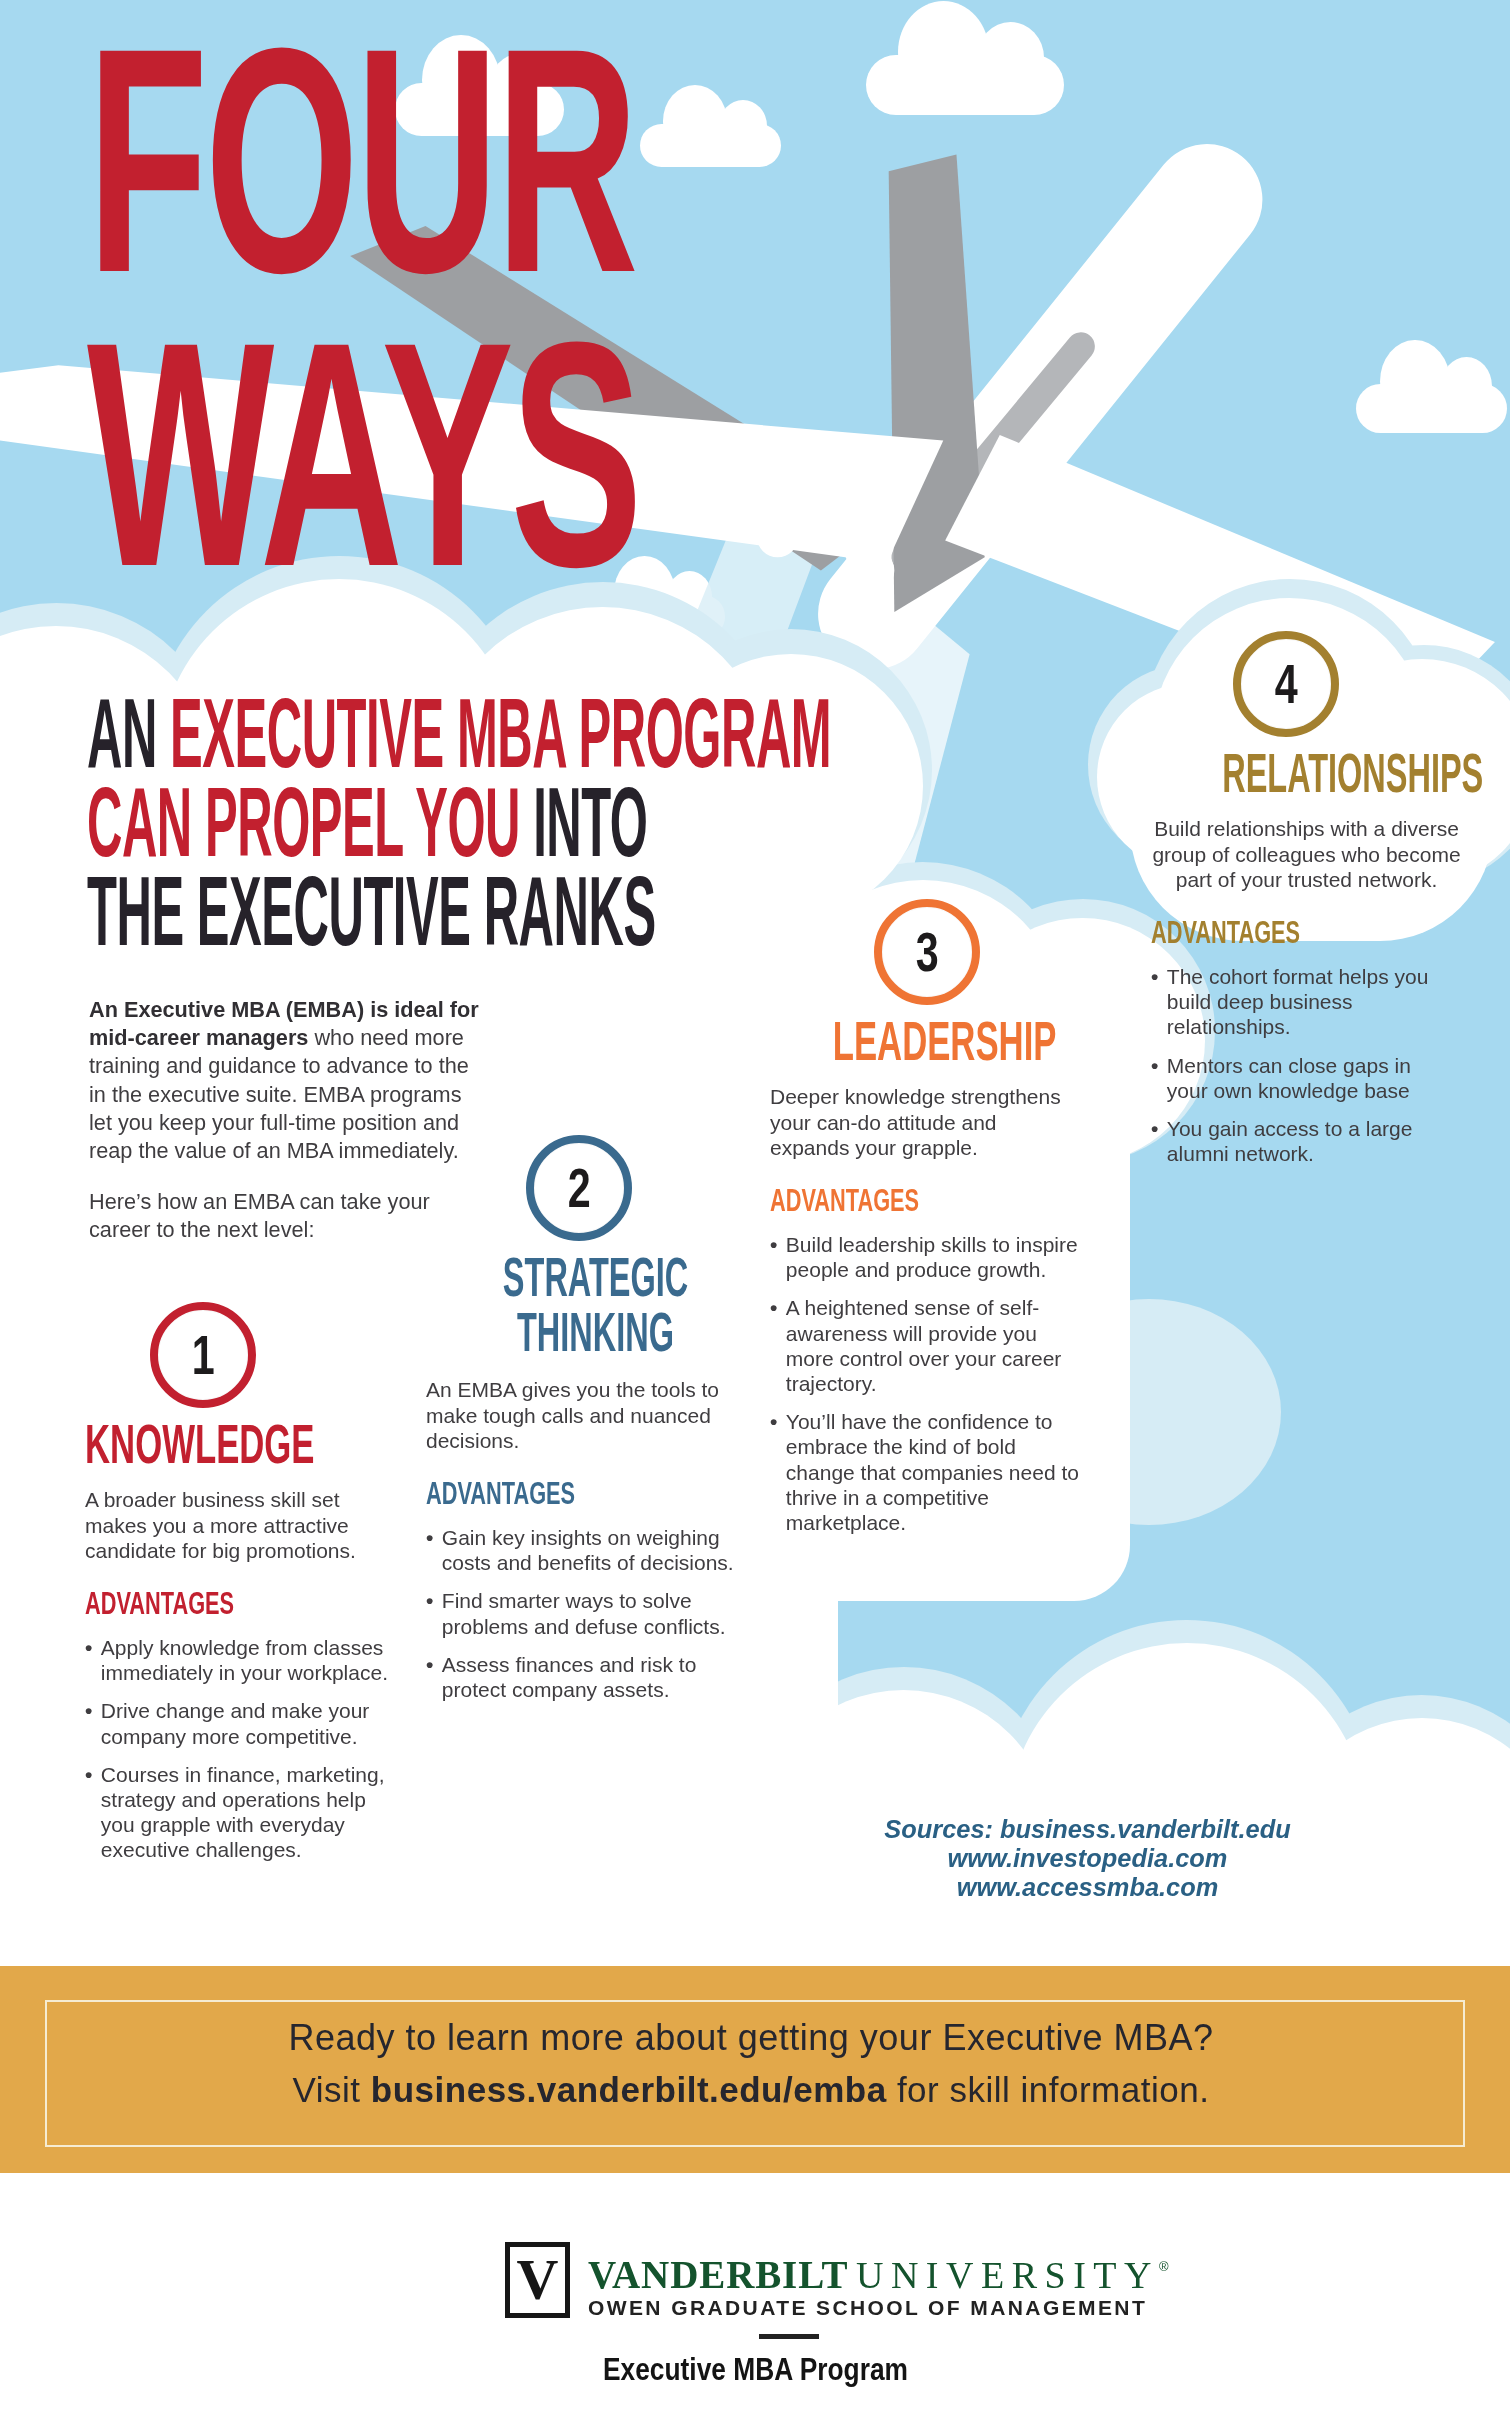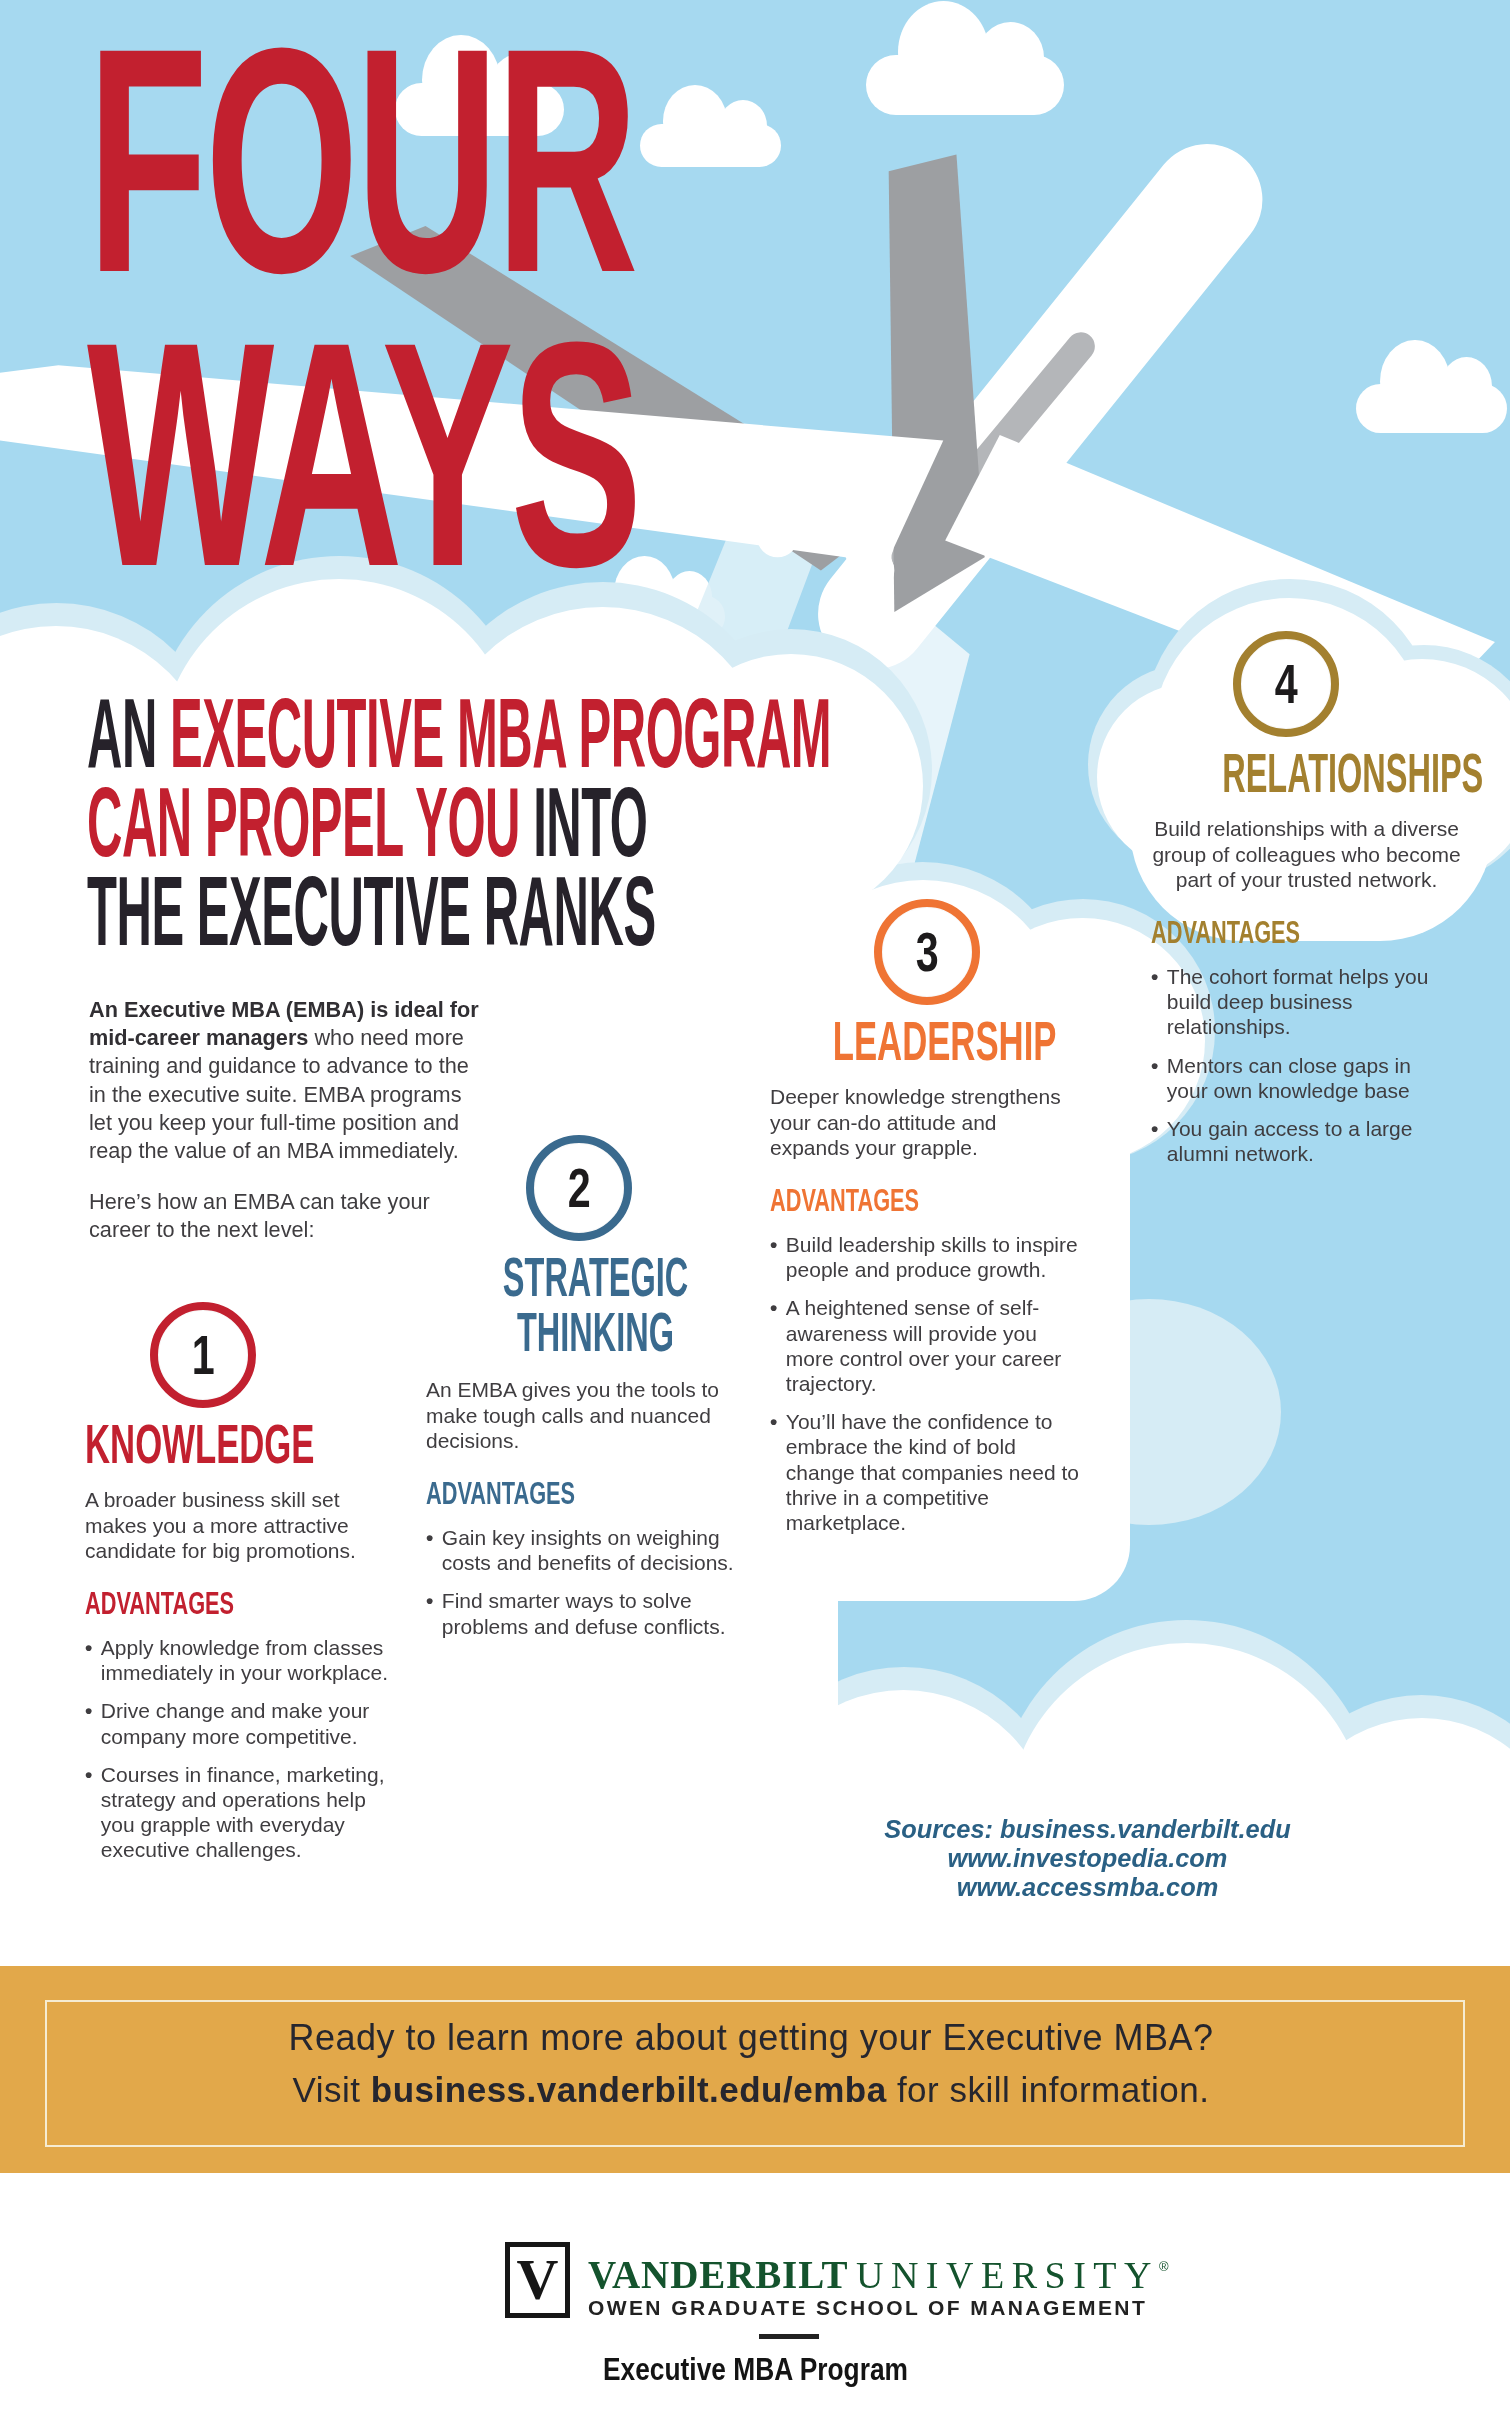--- a/index.html
+++ b/index.html
@@ -185,20 +185,23 @@
     <h3 class="hC" style="transform:scaleX(.58);">STRATEGIC THINKING</h3>
     <div class="blurb" style="width:320px;margin-top:17px;">An EMBA gives you the tools to make tough calls and nuanced decisions.</div>
     <div class="advlabel">ADVANTAGES</div>
     <div style="width:320px;">
       <div class="bullet">
           <span>Gain key insights on weighing costs and benefits of decisions.</span>
         </div>
       <div class="bullet">
           <span>Find smarter ways to solve problems and defuse conflicts.</span>
         </div>
+      <div class="bullet">
+          <span>Assess finances and risk to protect company assets.</span>
+        </div>
     </div>
   </section>
 
   <section class="sec s3" style="left:770px;top:899px;width:330px;">
     <div class="ncircle" style="margin-left:104px;">
         <span>3</span>
       </div>
     <h3 class="hC" style="transform:scaleX(.62);">LEADERSHIP</h3>
     <div class="blurb" style="width:311px;">Deeper knowledge strengthens your can-do attitude and expands your grapple.</div>
     <div class="advlabel">ADVANTAGES</div>

